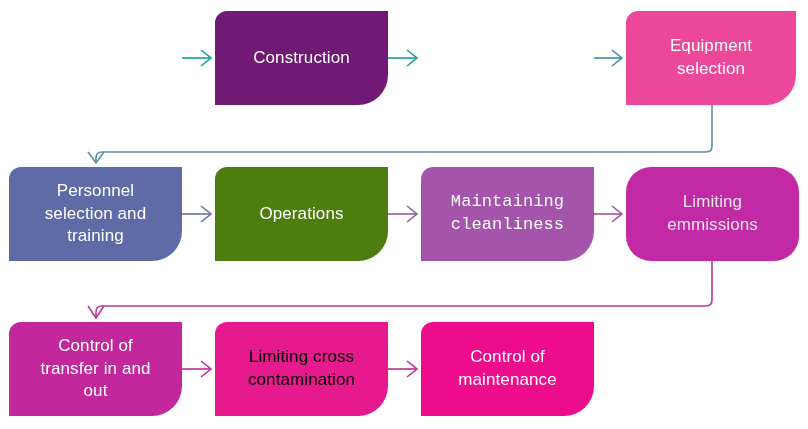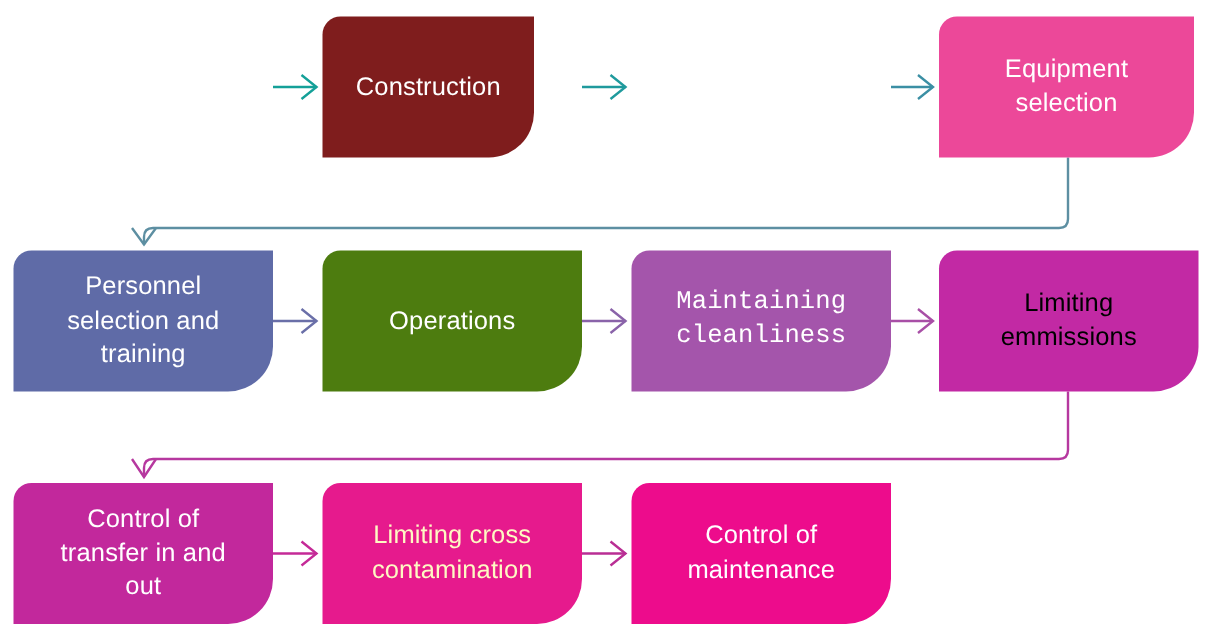--- a/index.html
+++ b/index.html
@@ -93,34 +93,34 @@
     <g>
       <line x1="182" y1="369" x2="211" y2="369" stroke="#c42a97" stroke-width="1.6"></line>
       <polyline points="201,361 211,369 201,377" fill="none" stroke="#c42a97" stroke-width="1.6"></polyline>
     </g>
     <g>
       <line x1="388" y1="369" x2="417" y2="369" stroke="#b92e94" stroke-width="1.6"></line>
       <polyline points="407,361 417,369 407,377" fill="none" stroke="#b92e94" stroke-width="1.6"></polyline>
     </g>
   </svg>
 
-  <div class="flow-node" style="left: 215px; top: 11px; width: 141px; height: 94px; background: #7f1d1d; color: rgb(255, 255, 255);">Construction</div>
+  <div class="flow-node" style="left: 215px; top: 11px; width: 173px; height: 94px; background: #701a75; color: rgb(255, 255, 255);">Construction</div>
   <div class="flow-node" style="left: 626px; top: 11px; width: 170px; height: 94px; background: #ec4899; color: rgb(255, 255, 255);">Equipment
 selection</div>
 
   <div class="flow-node" style="left: 9px; top: 167px; width: 173px; height: 94px; background: rgb(95, 107, 167); color: rgb(255, 255, 255); text-align: center;">Personnel
 selection and
 training</div>
   <div class="flow-node" style="left: 215px; top: 167px; width: 173px; height: 94px; background: #4d7c0f; color: rgb(255, 255, 255);">Operations</div>
   <div class="flow-node" style="left: 421px; top: 167px; width: 173px; height: 94px; background: rgb(164, 85, 171); color: rgb(255, 255, 255); font-family: Liberation Mono, monospace;">Maintaining
 cleanliness</div>
-  <div class="flow-node" style="left: 626px; top: 167px; width: 173px; height: 94px; background: rgb(194, 41, 164); color: #000000;">Limiting
+  <div class="flow-node" style="left: 626px; top: 167px; width: 173px; height: 94px; background: rgb(194, 41, 164); color: #e5e5e5; border-radius: 25px;">Limiting
 emmissions</div>
 
   <div class="flow-node" style="left: 9px; top: 322px; width: 173px; height: 94px; background: rgb(194, 40, 156); color: rgb(255, 255, 255);">Control of
 transfer in and
 out</div>
-  <div class="flow-node" style="left: 215px; top: 322px; width: 173px; height: 94px; background: rgb(230, 26, 141); color: #fef9c3;">Limiting cross
+  <div class="flow-node" style="left: 215px; top: 322px; width: 173px; height: 94px; background: rgb(230, 26, 141); color: #000000;">Limiting cross
 contamination</div>
   <div class="flow-node" style="left: 421px; top: 322px; width: 173px; height: 94px; background: rgb(237, 12, 140); color: rgb(255, 255, 255);">Control of
 maintenance</div>
 
 </div>
 
 </body></html>

